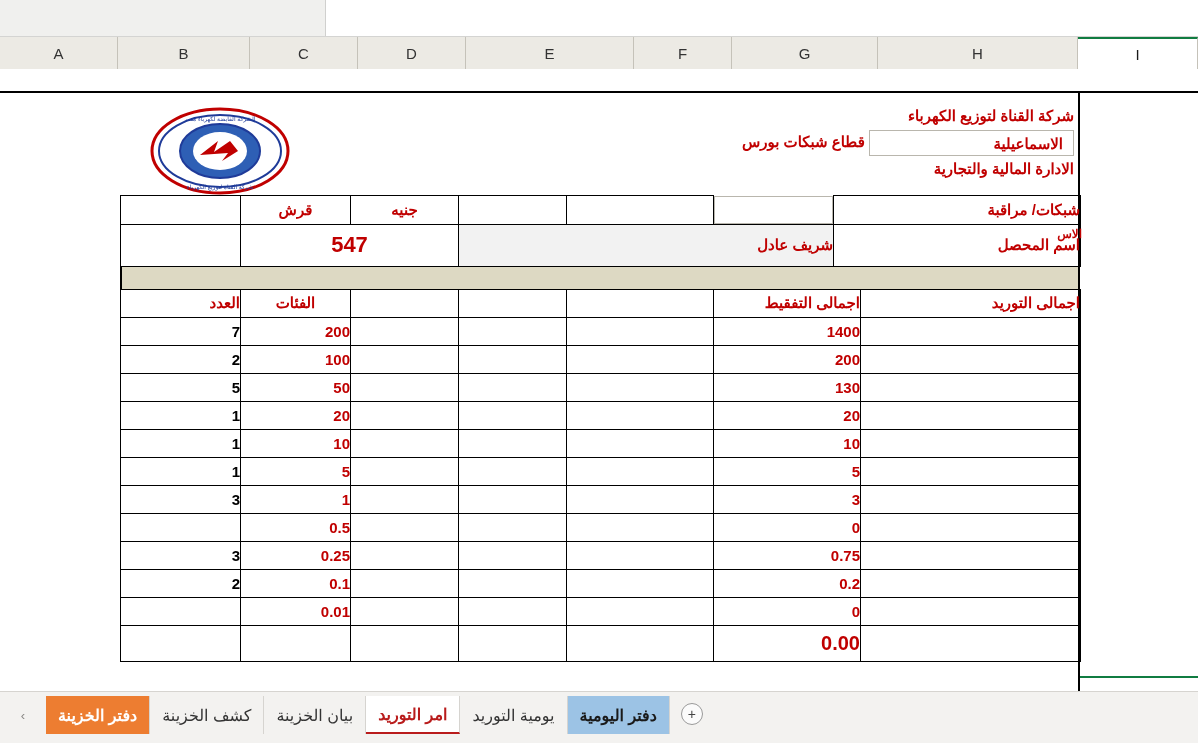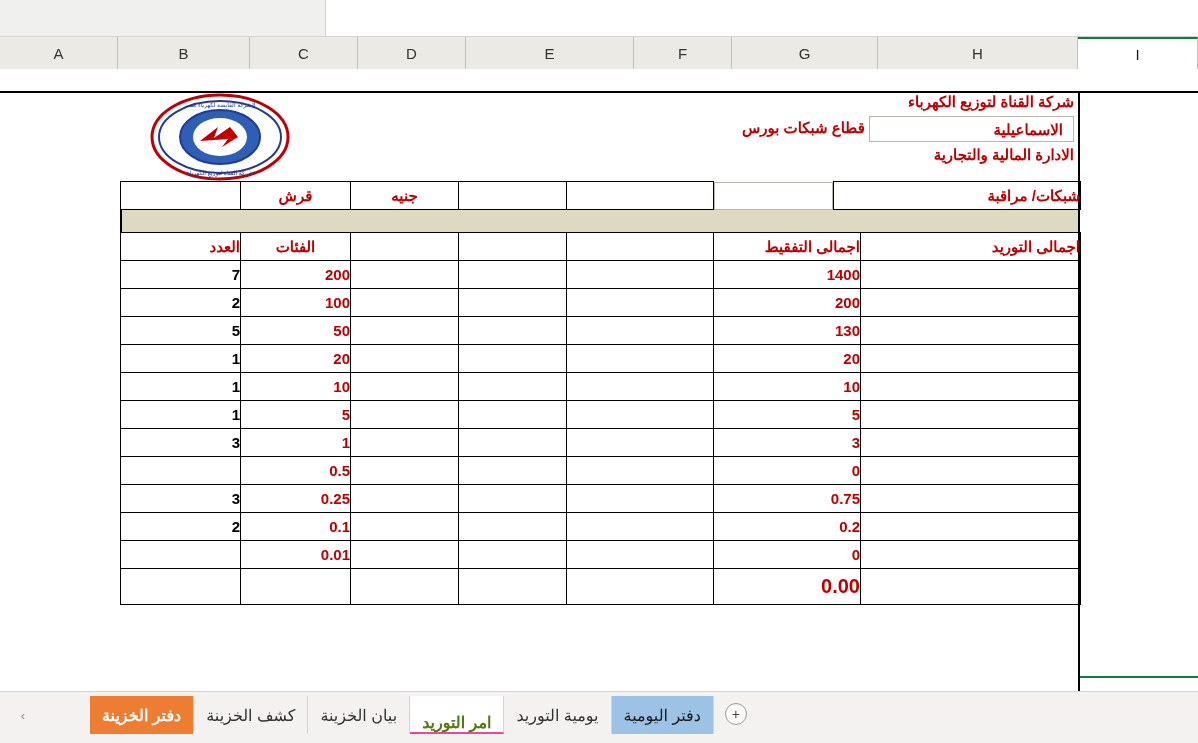--- a/index.html
+++ b/index.html
@@ -45,21 +45,21 @@
   }
   .blackline-top {
     position:absolute; left:0; top:22px; width:1198px; height:2px; background:#000000;
   }
   .blackline-right {
     position:absolute; left:1078px; top:22px; width:2px; height:660px; background:#000000;
   }
 
   
   .form {
-    position:absolute; left:120px; top:18px; width:960px;
+    position:absolute; left:120px; top:32px; width:960px;
   }
   table.grid { border-collapse: collapse; width:960px; table-layout:fixed; }
   table.grid td { border:1px solid #000000; padding:0; height:28px; vertical-align:middle; }
 
   .hdr-area { position:relative; height:94px; }
   .hdr-right {
     position:absolute; right:6px; top:2px; text-align:right;
     direction:rtl; color:#C00000; font-weight:bold; font-size:15px; line-height:26px;
   }
   .hdr-right .line2box {
@@ -98,23 +98,23 @@
   .tabnav {
     width:46px; height:46px; display:flex; align-items:center; justify-content:center;
     color:#8a8886; font-size:13px;
   }
   .tab {
     height:38px; margin-top:4px; padding:0 12px;
     display:flex; align-items:center; justify-content:center;
     font-size:16px; color:#333333; direction:rtl;
     border-right:1px solid #d6d4d0;
   }
-  .tab.orange { background:#ED7D31; color:#ffffff; font-weight:bold;margin-left:44px; }
-  .tab.blue   { background:#9CC3E5; color:#1a1a1a; font-weight:normal; }
-  .tab.active { background:#ffffff; color:#4d7c0f; font-weight:bold; border-bottom:2px solid #ec4899;align-items:flex-end; }
+  .tab.orange { background:#ED7D31; color:#ffffff; font-weight:bold; }
+  .tab.blue   { background:#9CC3E5; color:#1a1a1a; font-weight:bold; }
+  .tab.active { background:#ffffff; color:#b91c1c; font-weight:bold; border-bottom:2px solid #b91c1c; }
   .addsheet {
     width:44px; height:44px; display:flex; align-items:center; justify-content:center;
     color:#555; font-size:17px;
   }
   .addsheet .circle {
     width:22px; height:22px; border-radius:50%; border:1px solid #9a9a9a;
     display:flex; align-items:center; justify-content:center; font-size:14px; color:#444;
     background:#fbfbfb;
   }
   .watermark {
@@ -212,20 +212,30 @@
             <tr>
           <td></td>
           <td class="cell-txt ctr redb">قرش</td>
           <td class="cell-txt ctr redb">جنيه</td>
           <td></td>
           <td></td>
           <td style="border:none">
             <div class="inputbox" style="height:28px;"></div>
           </td>
           <td class="cell-txt rtl redb">شبكات/ مراقبة</td>
+        </tr>
+        <tr style="height:42px;">
+          <td style="height:42px"></td>
+          <td class="num547" colspan="2" style="height:42px">547</td>
+          <td style="height:42px; background:#f2f2f2; border-right:none;"></td>
+          <td class="cell-txt rtl redb" colspan="2" style="height:42px; background:#f2f2f2; border-left:none;">شريف عادل</td>
+          <td class="cell-txt rtl redb" style="height:42px; position:relative;">
+            <span>اسم المحصل</span>
+            <span style="position:absolute; right:-2px; top:2px; font-size:12px;">الاس</span>
+          </td>
         </tr>
       </tbody>
         </table>
 
       <div class="beige" style="height:22px; border-left:2px solid #000; border-right:2px solid #000;"></div>
 
       <table class="grid">
         <colgroup>
           <col style="width:120px">
             <col style="width:110px">

